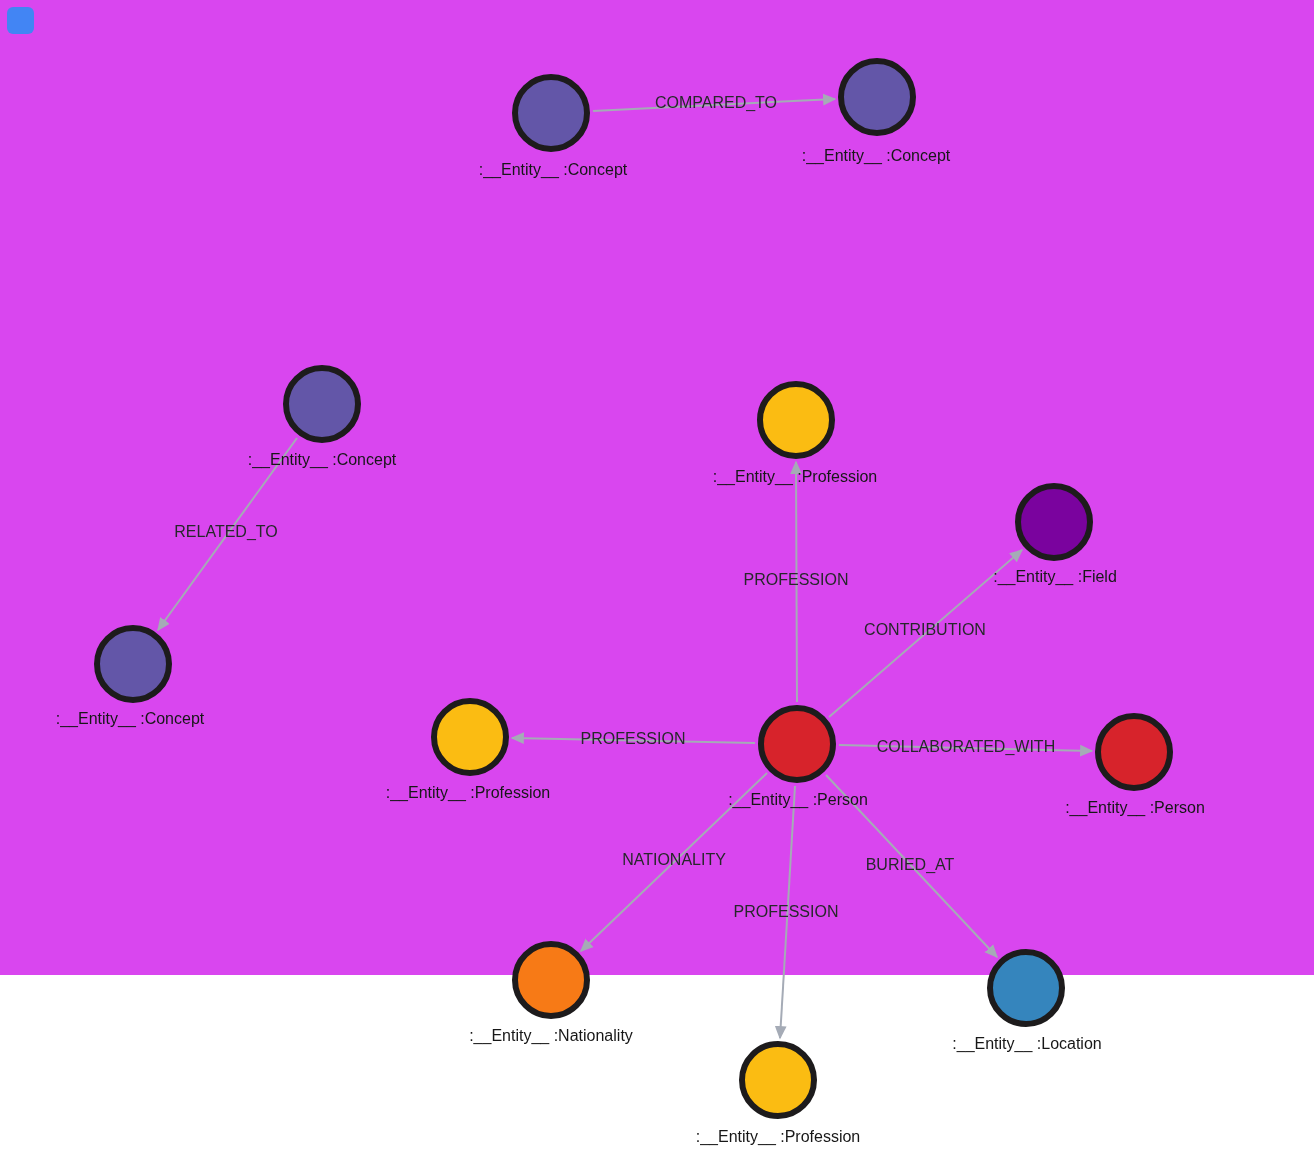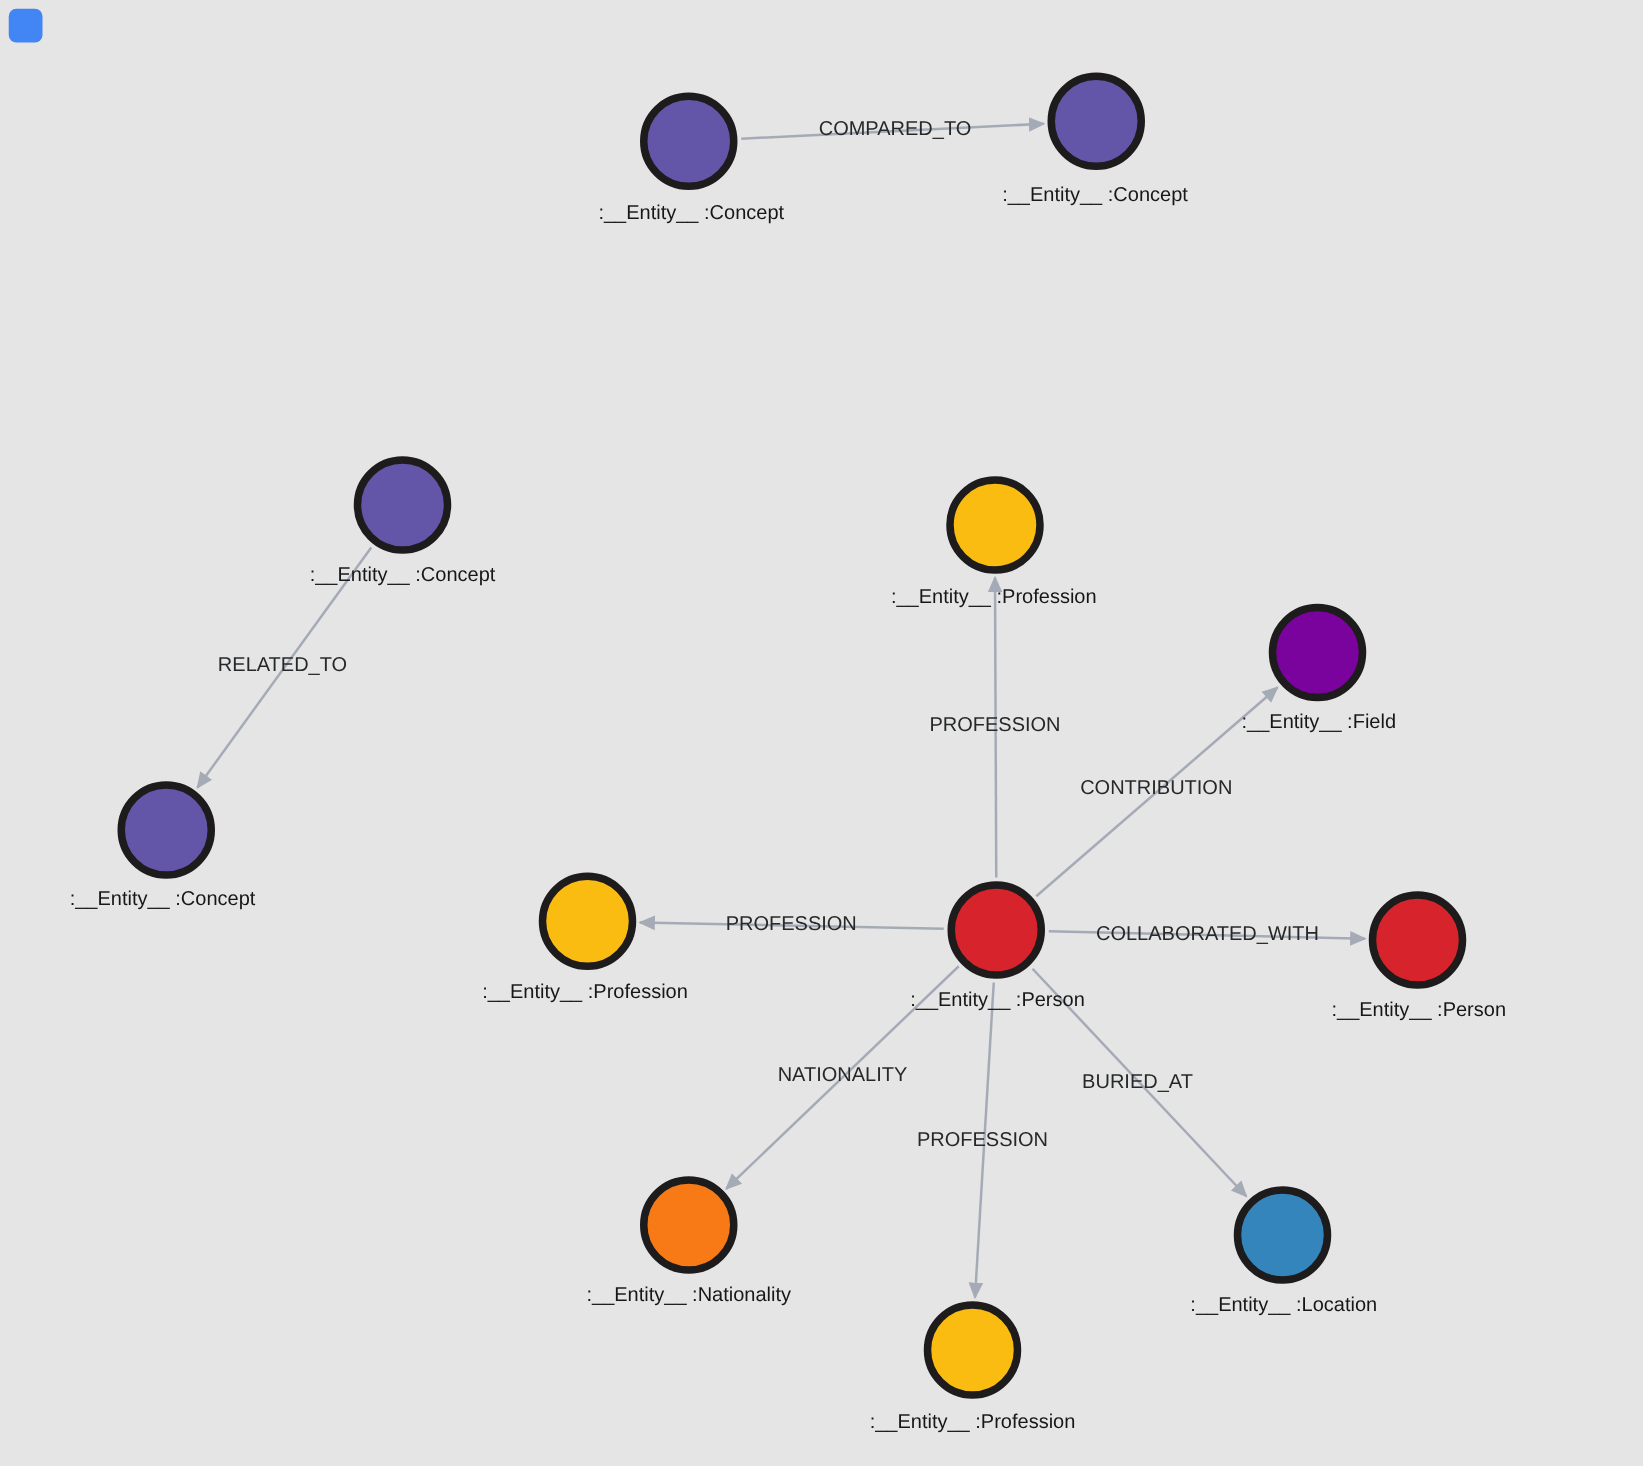--- a/index.html
+++ b/index.html
@@ -7,22 +7,22 @@
     padding: 0;
     background: #ffffff;
     width: 1314px;
     height: 1173px;
     overflow: hidden;
     font-family: "Liberation Sans", "DejaVu Sans", sans-serif;
   }
   .stage {
     position: relative;
     width: 1314px;
-    height: 1173px;
-    background: #e5e5e5;
+    height: 975px;
+    background: #d946ef;
   }
   .corner-badge {
     position: absolute;
     left: 7px;
     top: 7px;
     width: 27px;
     height: 27px;
     border-radius: 6px;
     background: #4285f4;
   }

